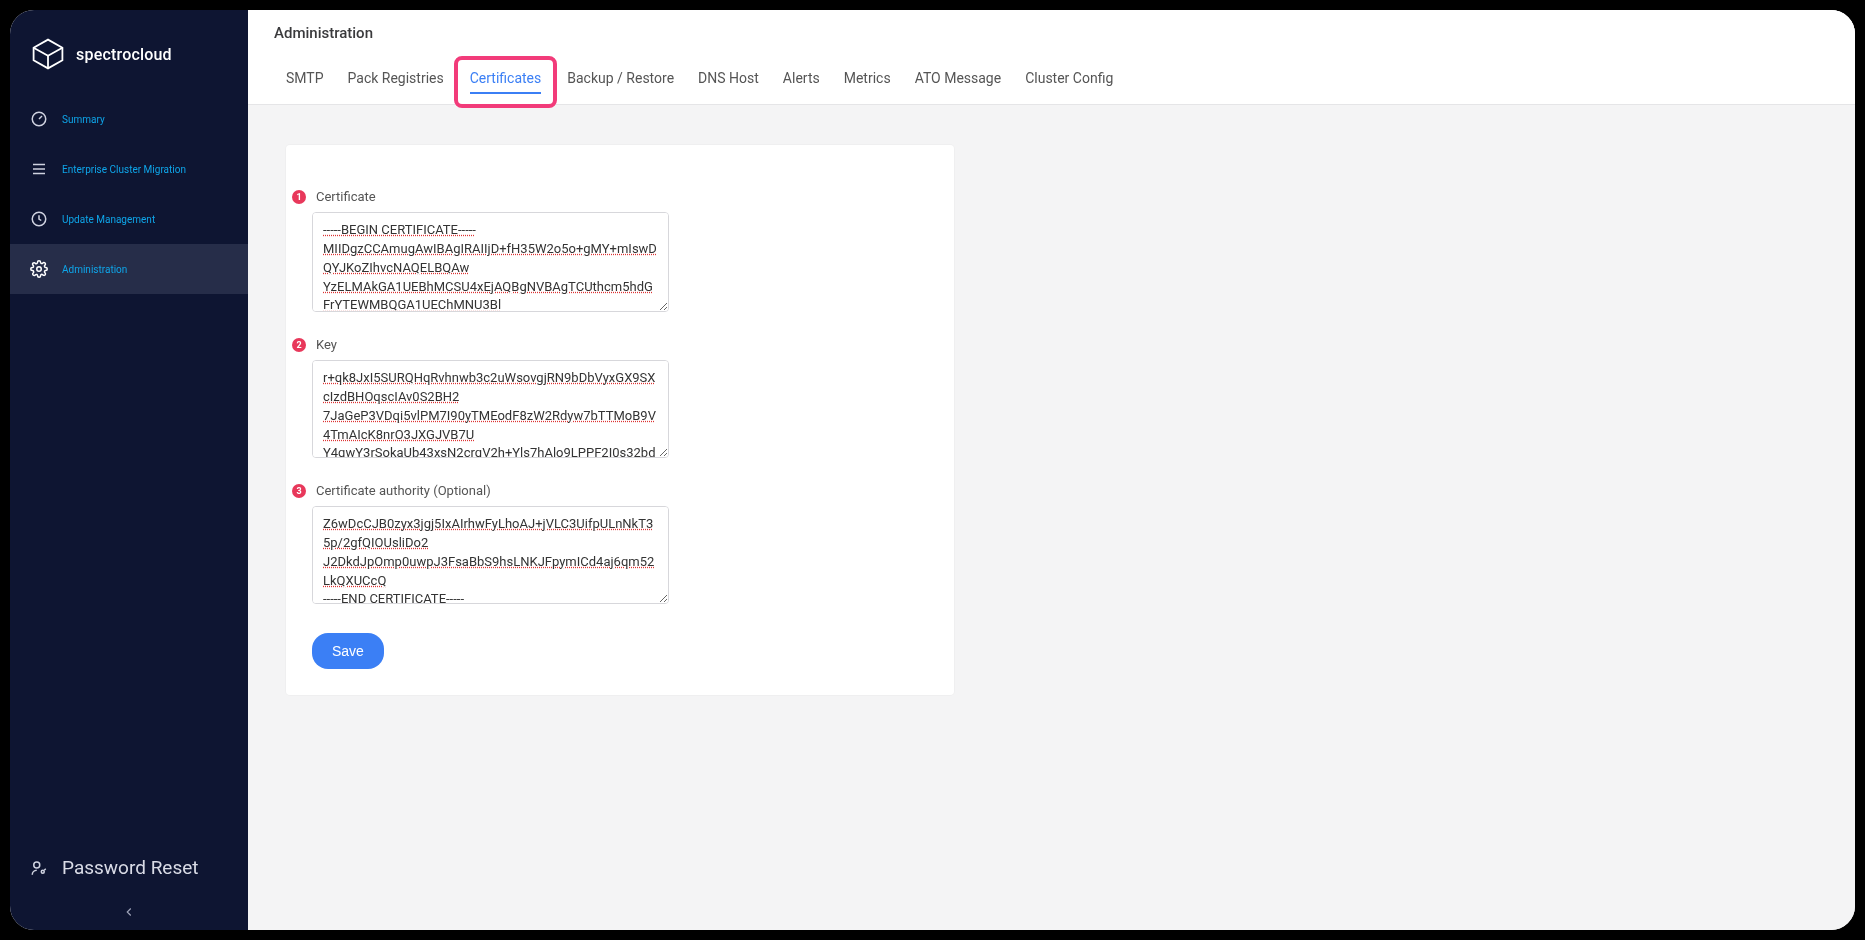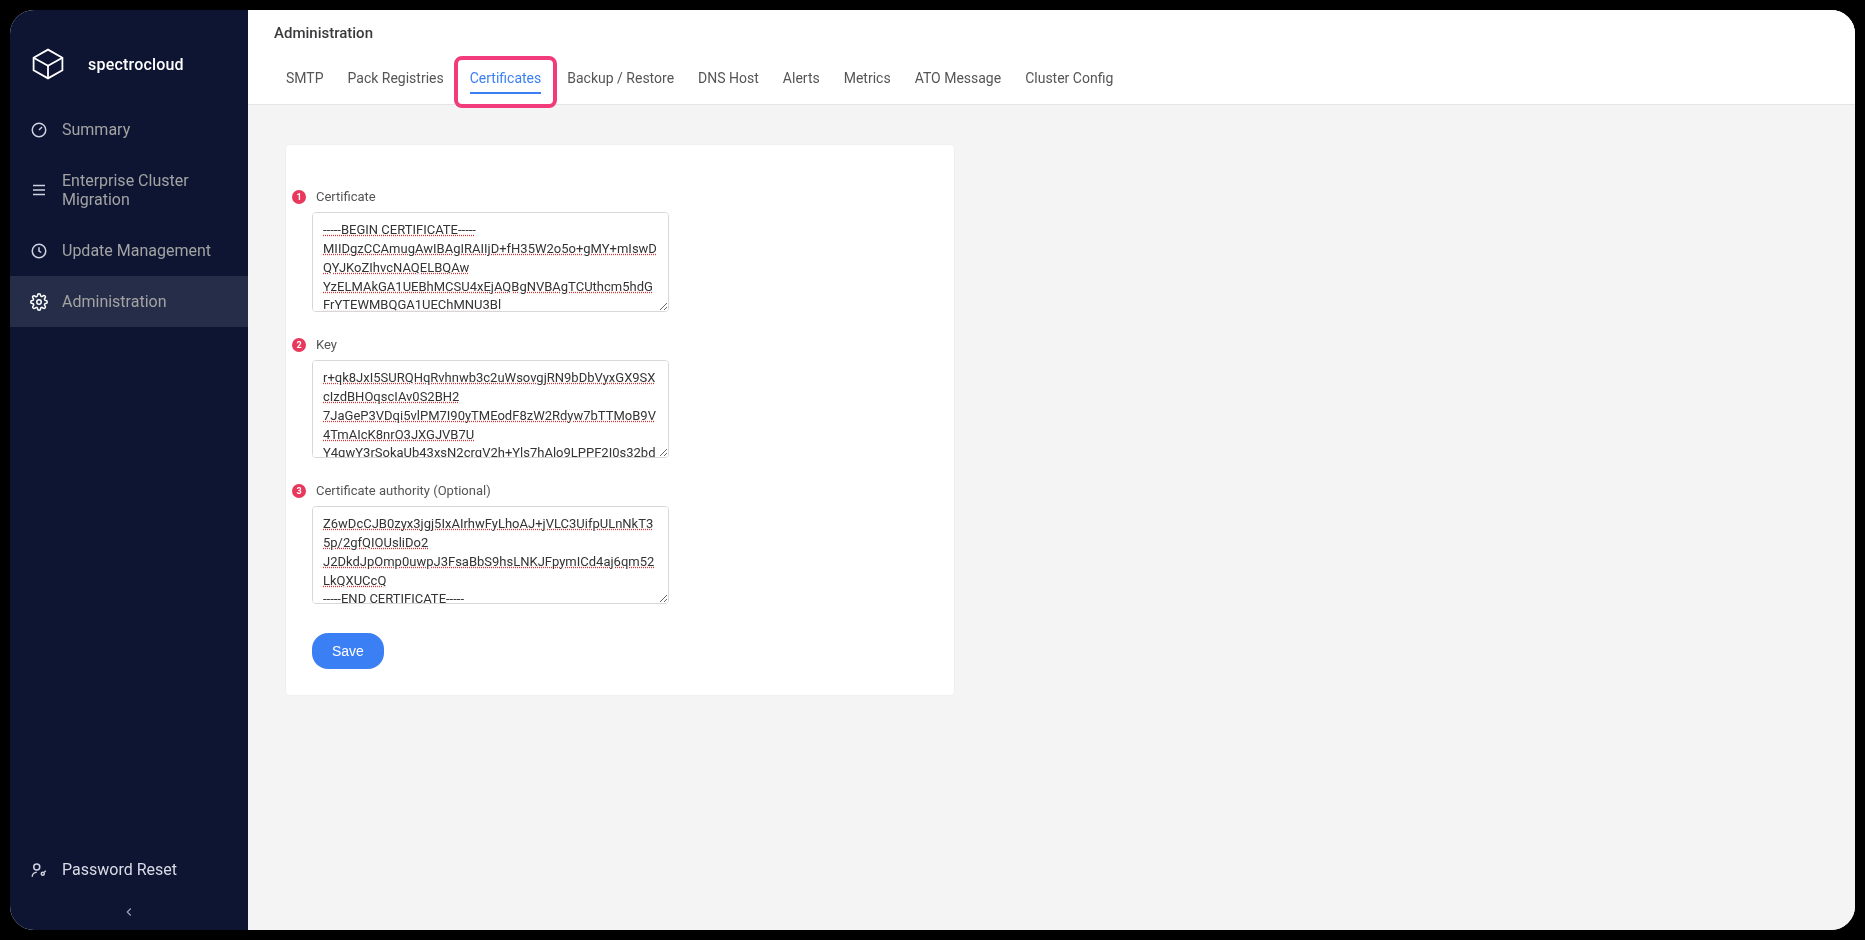--- a/index.html
+++ b/index.html
@@ -29,22 +29,22 @@
       width: 238px;
       background: #0e1532;
       color: #fff;
       display: flex;
       flex-direction: column;
       position: relative;
     }
     .brand {
       display: flex;
       align-items: center;
-      gap: 22px;
-      padding: 36px 20px 12px 20px;
+      gap: 10px;
+      padding: 26px 20px 12px 20px;
     }
     .brand-logo {
       width: 36px;
       height: 36px;
       display: inline-flex;
       align-items: center;
       justify-content: center;
     }
     .brand-name {
       font-size: 16px;
@@ -59,22 +59,22 @@
     }
     .nav-list {
       list-style: none;
       margin-top: 10px;
     }
     .nav-item {
       display: flex;
       align-items: center;
       gap: 14px;
       padding: 16px 20px;
-      font-size: 16px;
-      color: #a3a3a3;
+      font-size: 10px;
+      color: #0ea5e9;
       cursor: pointer;
     }
     .nav-item.active {
       background: #262d49;
     }
     .nav-icon {
       width: 18px;
       height: 18px;
       display: inline-flex;
       align-items: center;
@@ -84,21 +84,21 @@
     .nav-icon svg { width: 18px; height: 18px; }
     .sidebar-bottom {
       margin-top: auto;
       padding-bottom: 4px;
     }
     .bottom-item {
       display: flex;
       align-items: center;
       gap: 14px;
       padding: 16px 20px;
-      font-size: 16px;
+      font-size: 19px;
       color: #d9dbe6;
       cursor: pointer;
     }
     .collapse-row {
       display: flex;
       justify-content: center;
       padding: 10px 0 4px 0;
     }
     .collapse-btn {
       cursor: pointer;

